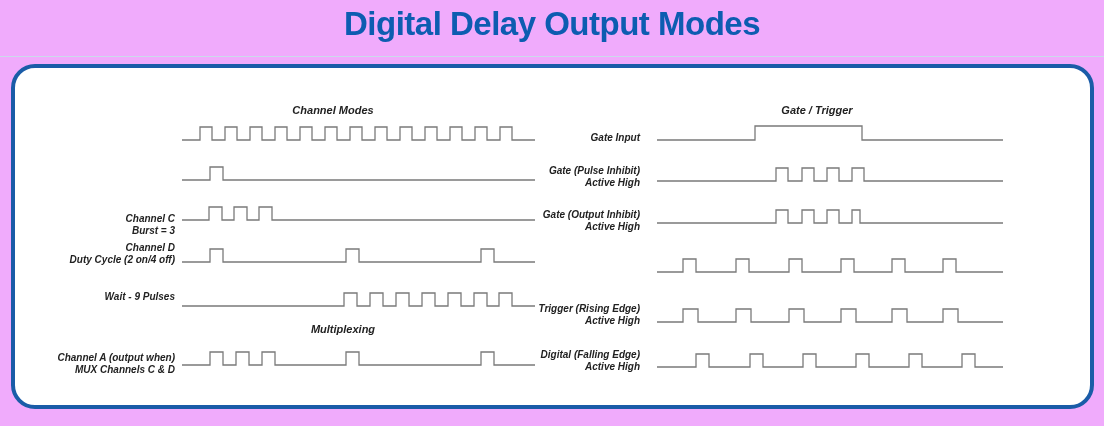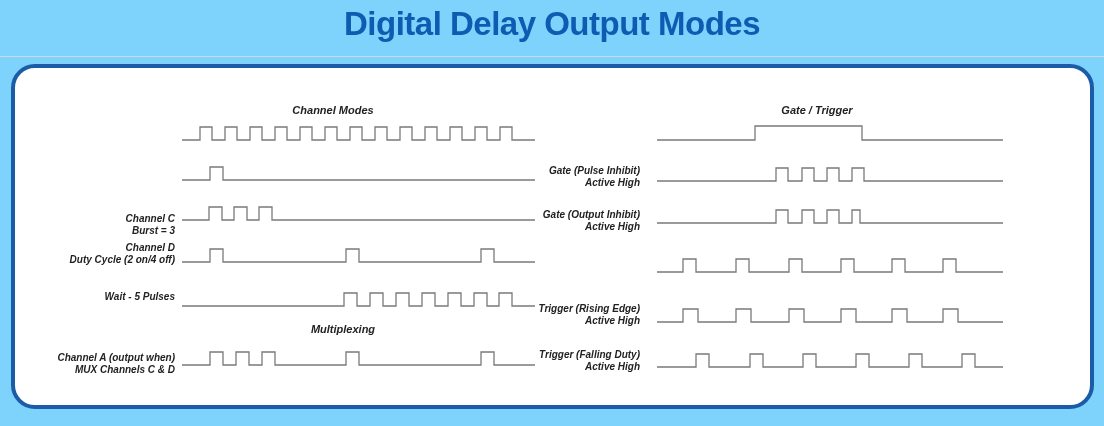--- a/index.html
+++ b/index.html
@@ -1,17 +1,17 @@
 <!DOCTYPE html>
 <html style="--title-color: #0d5cb1; --border-color: #1a5ca8; --wave-color: #7a7a7a; --label-color: #222222;"><head>
 <meta charset="utf-8">
 <style>
   html,body { margin:0; padding:0; background:#ffffff; }
   .canvas {
-    position:relative; width:1104px; height:426px; background:#7dd3fc;
+    position:relative; width:1104px; height:426px; background:#f0abfc;
     font-family:"Liberation Sans", sans-serif; overflow:hidden;
   }
   .page-title {
     position:absolute; top:5px; left:0; width:100%;
     text-align:center; font-size:33px; font-weight:bold;
     color:var(--title-color,#0d5cb1); letter-spacing:-0.5px;
   }
   .title-divider {
     position:absolute; top:56px; left:0; width:100%; height:0;
     border-top:1px solid #ccd9ea;
@@ -68,38 +68,42 @@
 
   <div class="wlabel" style="left:15px; width:160px; top:213px;">
     <span>Channel C</span>
     <span>Burst = 3</span>
   </div>
   <div class="wlabel" style="left:15px; width:160px; top:242px;">
     <span>Channel D</span>
     <span>Duty Cycle (2 on/4 off)</span>
   </div>
   <div class="wlabel" style="left:15px; width:160px; top:291px;">
-    <span>Wait - 5 Pulses</span>
+    <span>Wait - 9 Pulses</span>
     <span></span>
   </div>
   <div class="wlabel" style="left:15px; width:160px; top:343px;margin-top:9px;">
     <span>Channel A (output when)</span>
     <span>MUX Channels C &amp; D</span>
   </div>
 
+  <div class="wlabel" style="left:470px; width:170px; top:132px;">
+    <span>Gate Input</span>
+    <span></span>
+  </div>
   <div class="wlabel" style="left:470px; width:170px; top:165px;">
     <span>Gate (Pulse Inhibit)</span>
     <span>Active High</span>
   </div>
   <div class="wlabel" style="left:470px; width:170px; top:209px;">
     <span>Gate (Output Inhibit)</span>
     <span>Active High</span>
   </div>
   <div class="wlabel" style="left:470px; width:170px; top:303px;">
     <span>Trigger (Rising Edge)</span>
     <span>Active High</span>
   </div>
   <div class="wlabel" style="left:470px; width:170px; top:349px;">
-    <span>Trigger (Falling Duty)</span>
+    <span>Digital (Falling Edge)</span>
     <span>Active High</span>
   </div>
 
 </div>
 
 </body></html>

